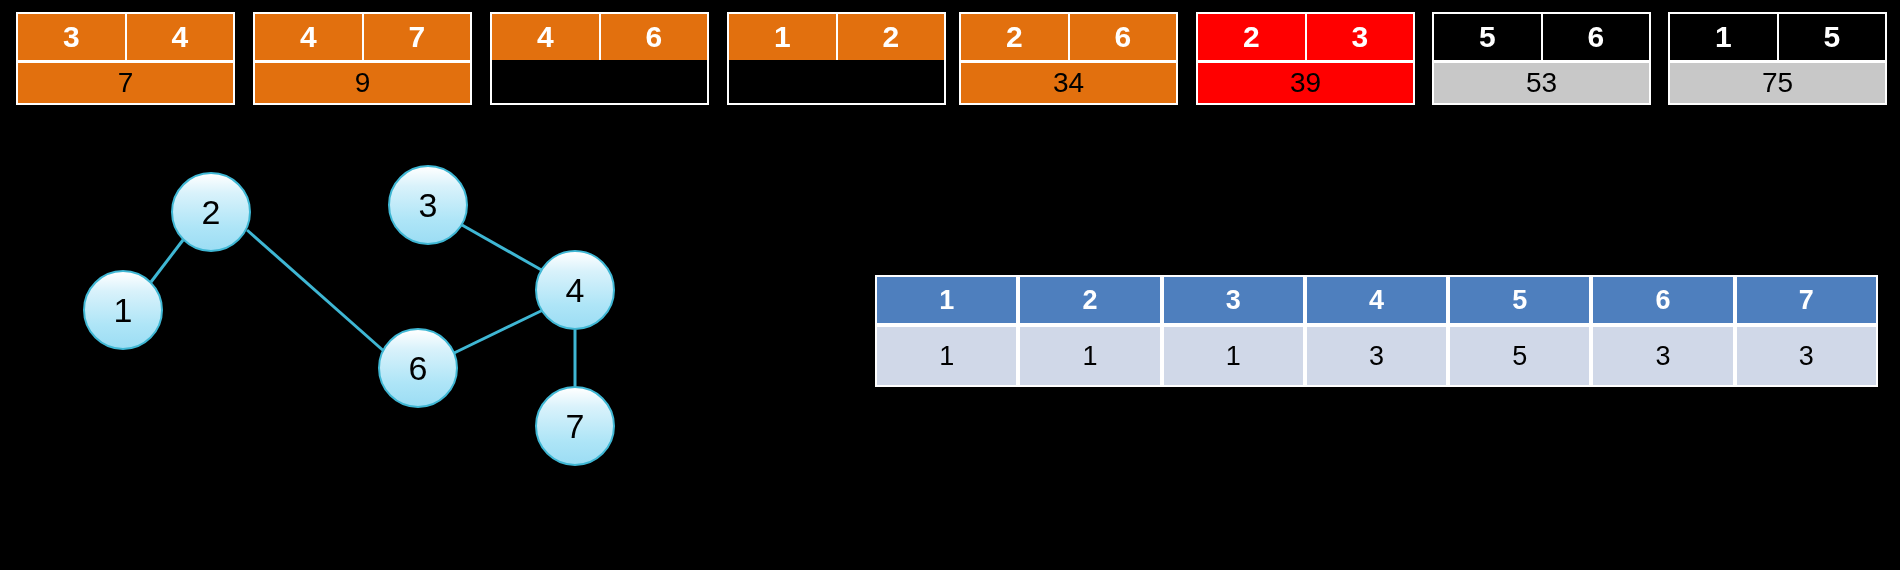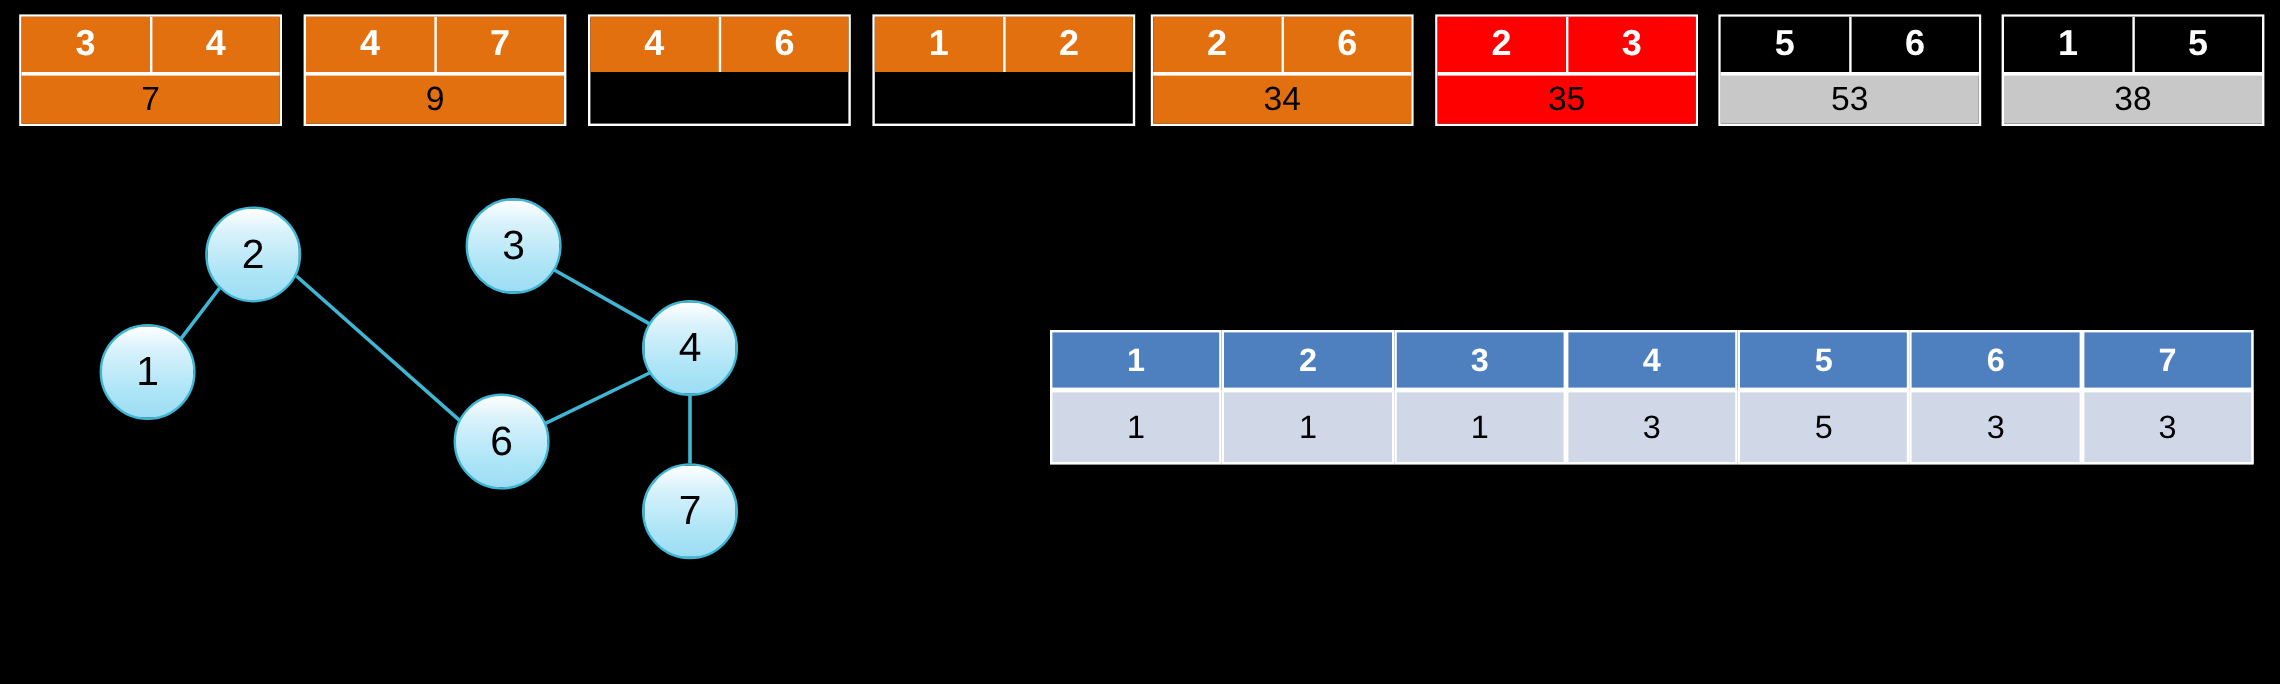--- a/index.html
+++ b/index.html
@@ -171,35 +171,35 @@
           <div class="endpoint left">2</div>
           <div class="endpoint right">6</div>
         </div>
         <div class="weight">34</div>
       </div>
       <div class="edge-card red" style="left: 1196px; width: 219px;">
         <div class="pair">
           <div class="endpoint left">2</div>
           <div class="endpoint right">3</div>
         </div>
-        <div class="weight">35</div>
+        <div class="weight">39</div>
       </div>
       <div class="edge-card dark" style="left: 1432px; width: 219px;">
         <div class="pair">
           <div class="endpoint left">5</div>
           <div class="endpoint right">6</div>
         </div>
         <div class="weight">53</div>
       </div>
       <div class="edge-card dark" style="left: 1668px; width: 219px;">
         <div class="pair">
           <div class="endpoint left">1</div>
           <div class="endpoint right">5</div>
         </div>
-        <div class="weight">38</div>
+        <div class="weight">75</div>
       </div>
     </div>
 
   <div id="graph-panel">
     <svg id="graph-edges" viewBox="0 0 880 450" width="880" height="450">
         <line x1="151" y1="162" x2="183" y2="120" stroke="#3FB7D4" stroke-width="3"></line>
         <line x1="247" y1="110" x2="386" y2="233" stroke="#3FB7D4" stroke-width="3"></line>
         <line x1="462" y1="105" x2="545" y2="152" stroke="#3FB7D4" stroke-width="3"></line>
         <line x1="452" y1="234" x2="543" y2="190" stroke="#3FB7D4" stroke-width="3"></line>
         <line x1="575" y1="210" x2="575" y2="266" stroke="#3FB7D4" stroke-width="3"></line>

